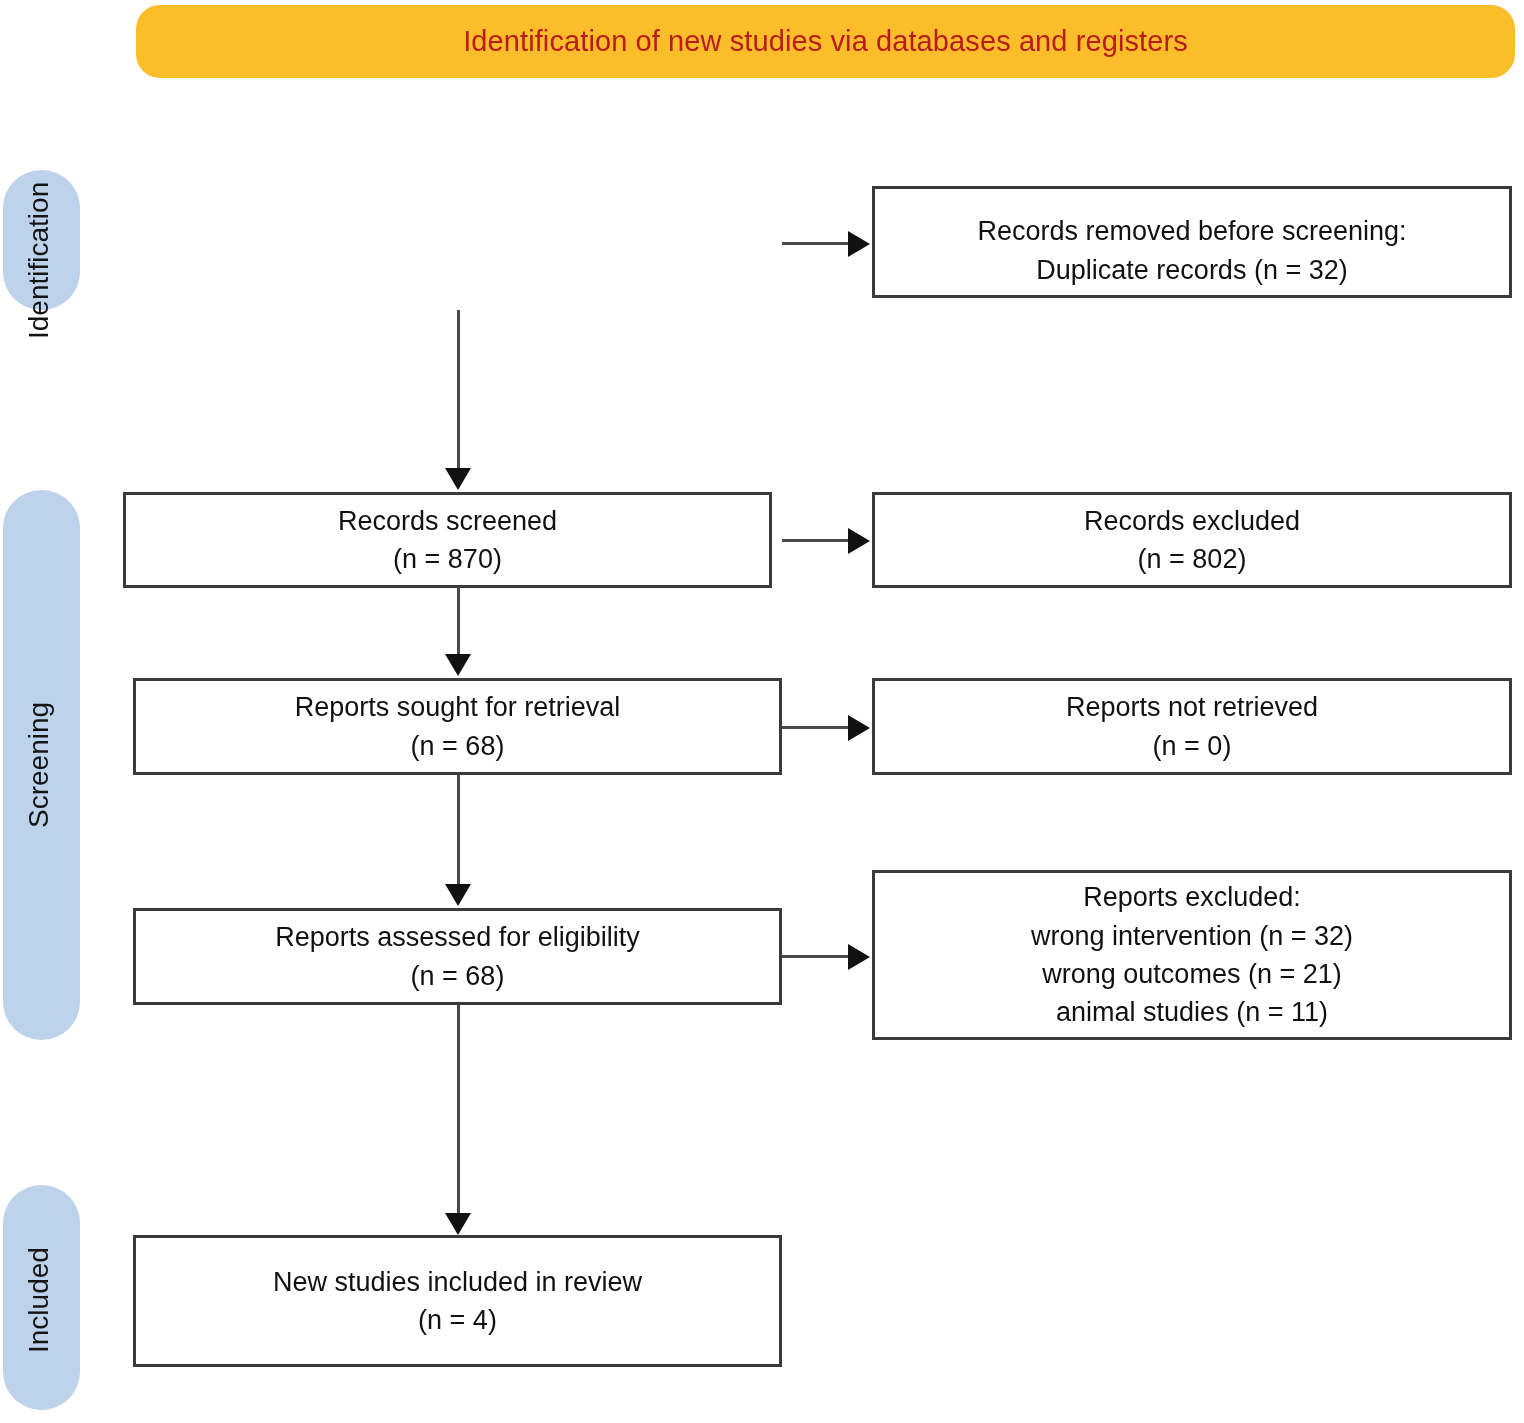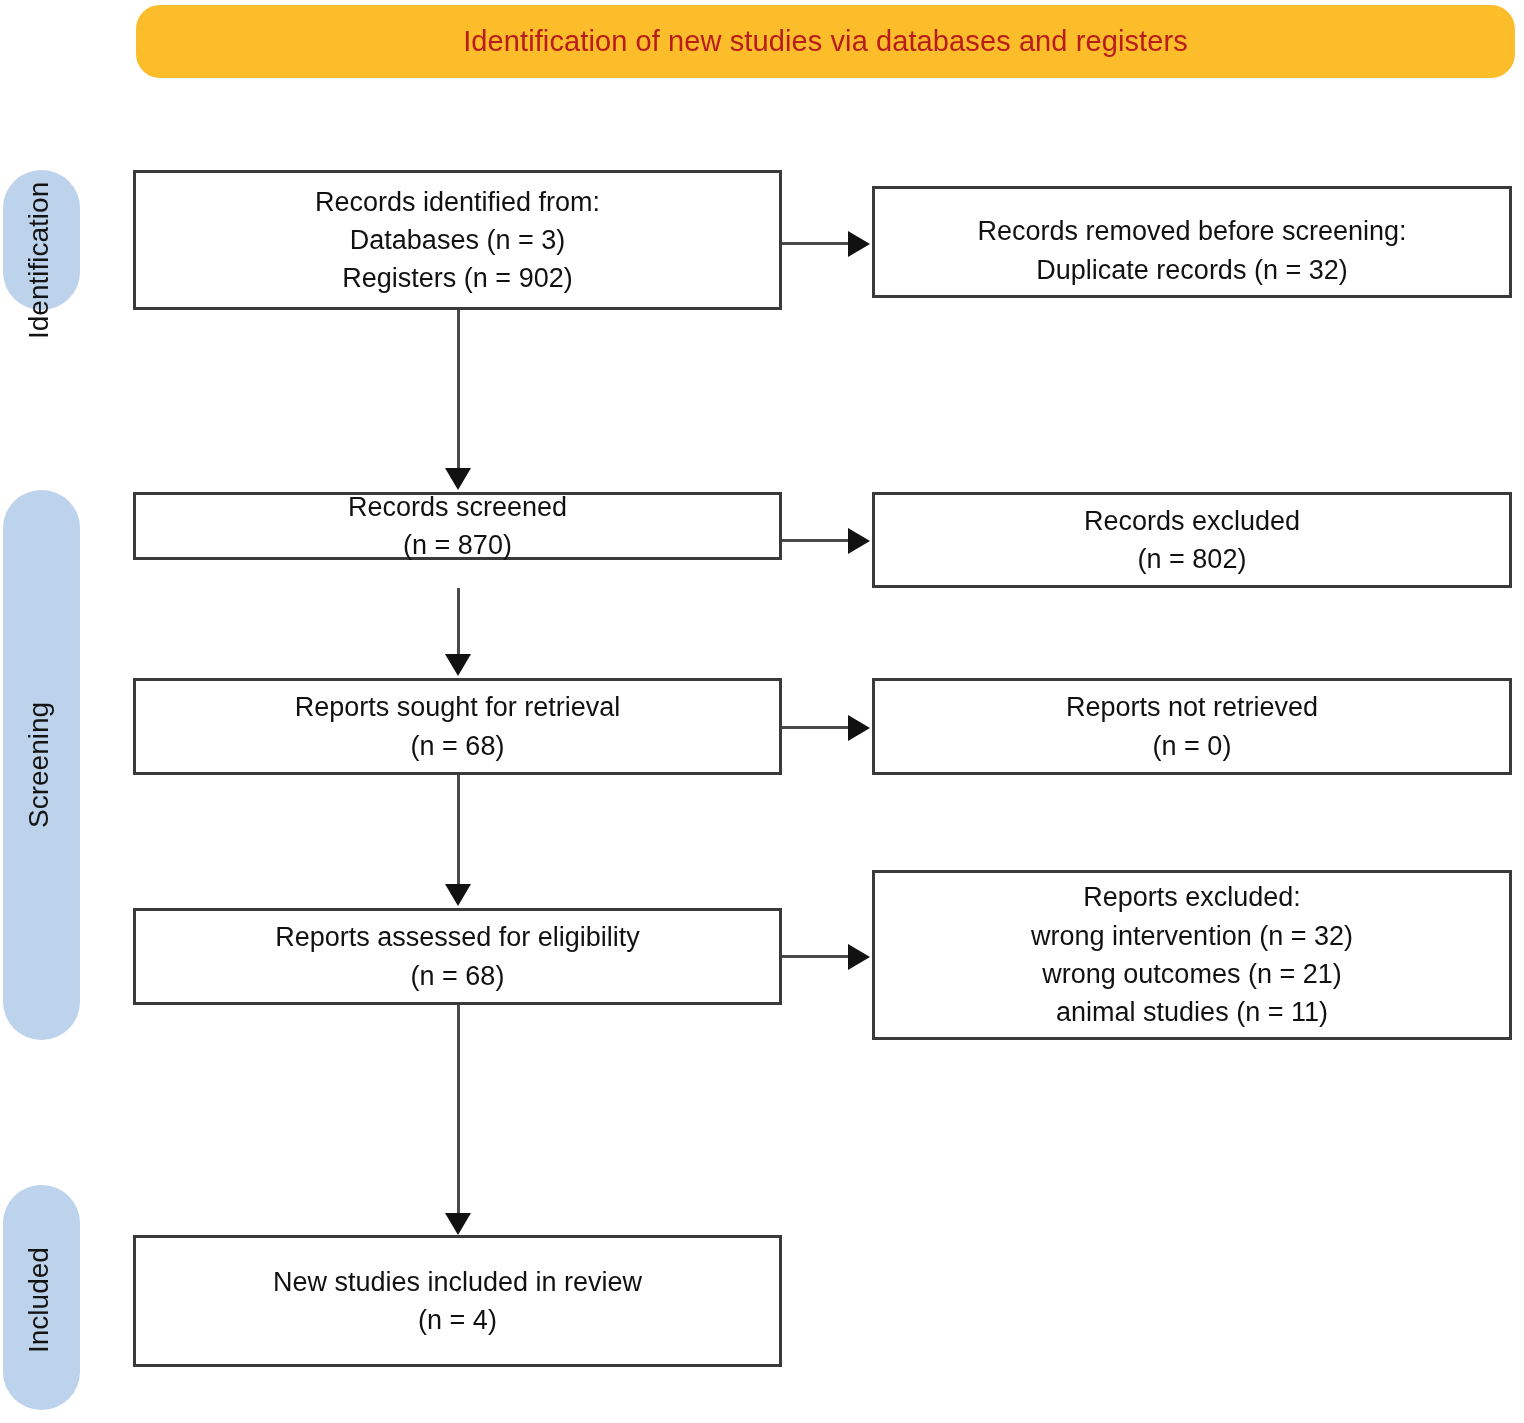--- a/index.html
+++ b/index.html
@@ -123,38 +123,33 @@
 
   <div class="stage-pill" style="top:170px; height:140px;"></div>
   <div class="stage-label" style="top:170px; height:180px;">Identification</div>
 
   <div class="stage-pill" style="top:490px; height:550px;"></div>
   <div class="stage-label" style="top:620px; height:290px;">Screening</div>
 
   <div class="stage-pill" style="top:1185px; height:225px;"></div>
   <div class="stage-label" style="top:1200px; height:200px;">Included</div>
 
-  <div class="node-box" style="left:133px; top:170px; width:649px; height:140px;">
-    <span class="node-text">Records identified from:
-Databases (n = 3)
-Registers (n = 902)</span>
-  </div>
 
   <div class="conn-line-h" style="left:782px; top:242px; width:68px;"></div>
   <div class="arrow-right" style="left:848px; top:231px;"></div>
 
   <div class="node-box" style="left:872px; top:186px; width:640px; height:112px;align-items:flex-end;">
     <span class="node-text">Records removed before screening:
 Duplicate records (n = 32)</span>
   </div>
 
   <div class="conn-line-v" style="left:457px; top:310px; height:160px;"></div>
   <div class="arrow-down" style="left:445px; top:468px;"></div>
 
-  <div class="node-box" style="left:133px; top:492px; width:649px; height:68px;">
+  <div class="node-box" style="left:123px; top:492px; width:649px; height:96px;">
     <span class="node-text">Records screened
 (n = 870)</span>
   </div>
 
   <div class="conn-line-h" style="left:782px; top:539px; width:68px;"></div>
   <div class="arrow-right" style="left:848px; top:528px;"></div>
 
   <div class="node-box" style="left:872px; top:492px; width:640px; height:96px;">
     <span class="node-text">Records excluded
 (n = 802)</span>

